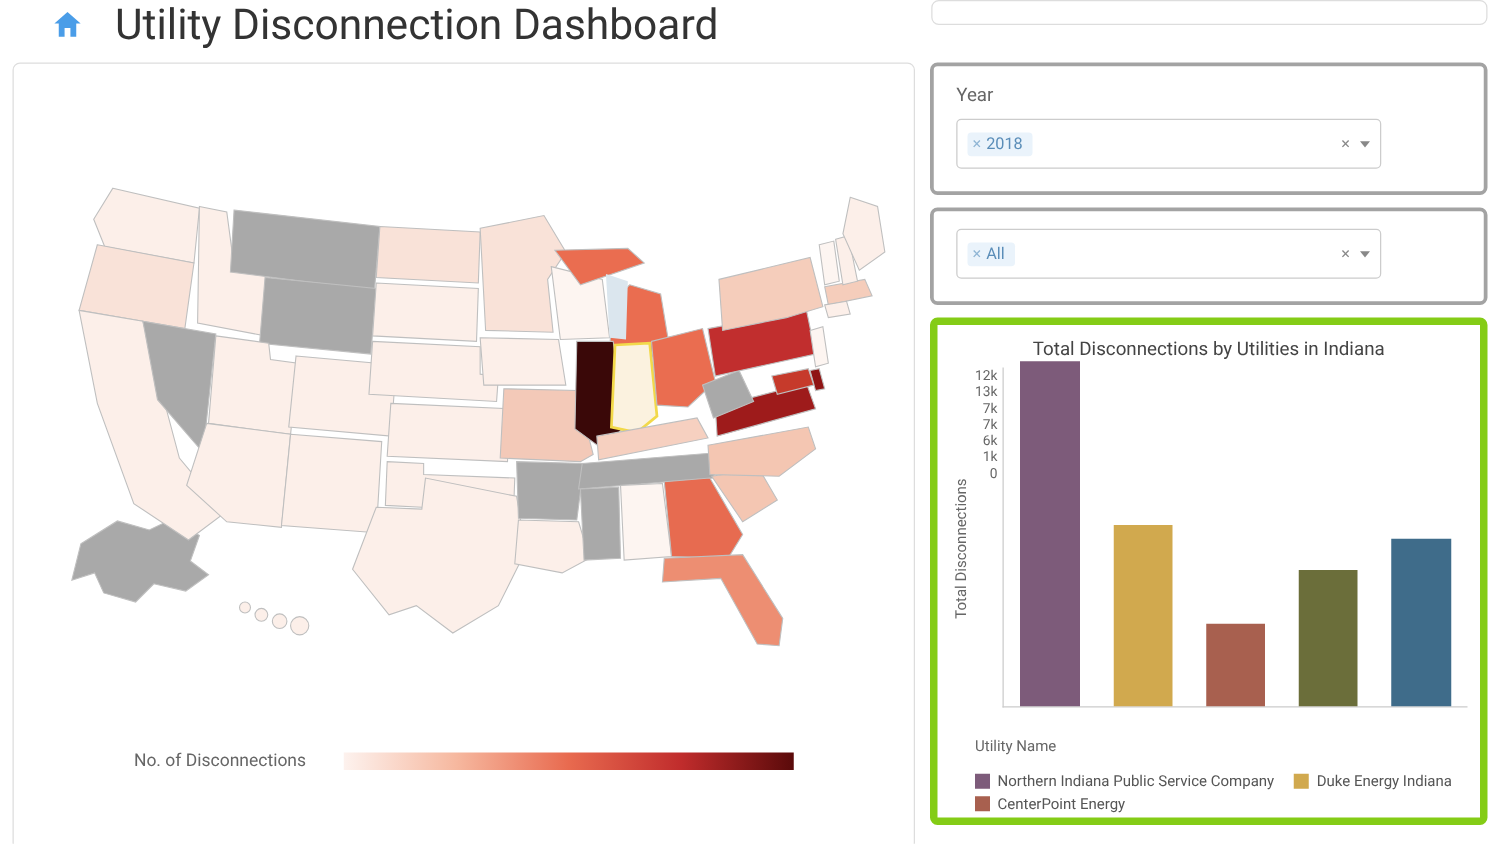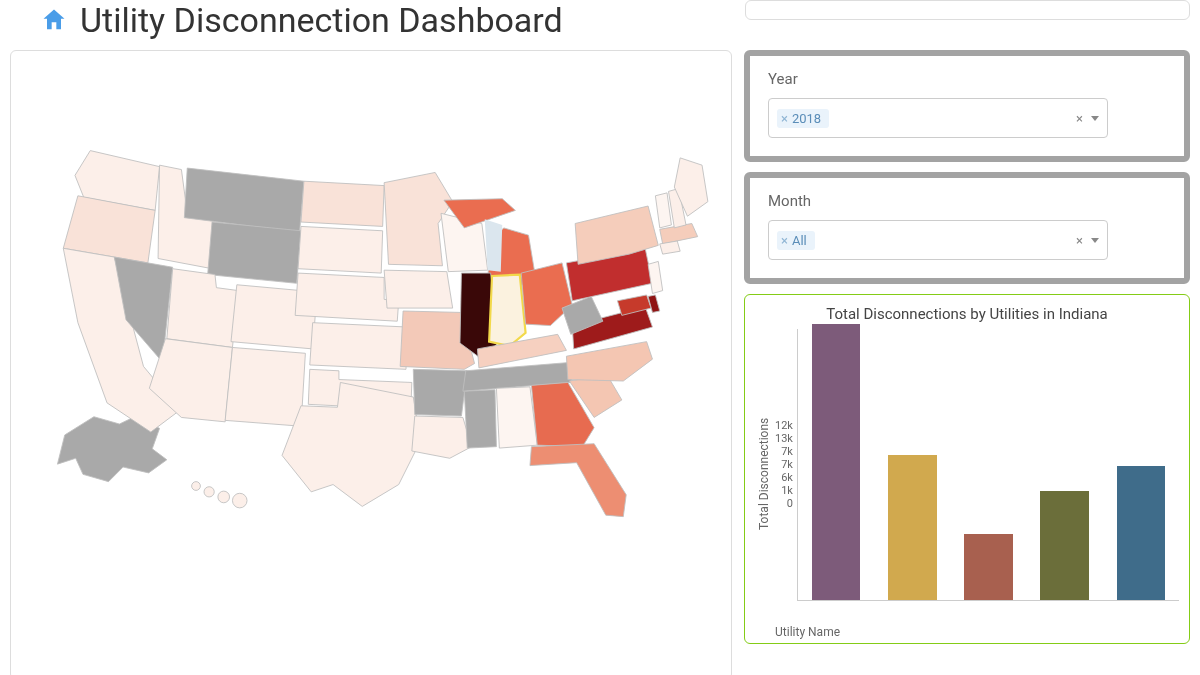--- a/index.html
+++ b/index.html
@@ -7,21 +7,21 @@
     font-family: -apple-system, BlinkMacSystemFont, "Segoe UI", Roboto, sans-serif;
     background: #fff;
     width: 1200px;
     height: 675px;
     overflow: hidden;
     color: #333;
   }
   .header {
     display: flex;
     align-items: center;
-    gap: 12px;
+    gap: 24px;
     padding: 0 10px 4px 40px;
   }
   .home-icon {
     width: 28px; height: 28px;
     color: #4a9de8;
     flex-shrink: 0;
   }
   .title {
     font-size: 34px;
     font-weight: 400;
@@ -70,21 +70,21 @@
     height: 14px;
     background: linear-gradient(to right, #fdf2ee, #f6b89f, #e86a4f, #c02c2c, #5a0a0a);
   }
   .right-col {
     width: 446px;
     display: flex;
     flex-direction: column;
     gap: 10px;
   }
   .filter-box {
-    border: 6px solid #a3a3a3;
+    border: 3px solid #a3a3a3;
     border-radius: 6px;
     padding: 14px 18px 18px 18px;
   }
   .filter-label {
     font-size: 15px;
     color: #666;
     margin-bottom: 10px;
   }
   .multiselect {
     border: 1px solid #ccc;
@@ -117,21 +117,21 @@
     color: #888;
     font-size: 13px;
   }
   .ms-controls .caret {
     width: 0; height: 0;
     border-left: 4px solid transparent;
     border-right: 4px solid transparent;
     border-top: 5px solid #888;
   }
   .chart-panel {
-    border: 1px solid #84cc16;
+    border: 6px solid #84cc16;
     border-radius: 6px;
     padding: 10px 10px 4px 10px;
   }
   .chart-title {
     text-align: center;
     font-size: 15px;
     color: #444;
     line-height: 1.3;
     margin-bottom: 4px;
   }
@@ -143,21 +143,21 @@
     writing-mode: vertical-rl;
     transform: rotate(180deg);
     font-size: 12px;
     color: #666;
     text-align: center;
     padding: 0 2px;
   }
   .y-ticks {
     display: flex;
     flex-direction: column;
-    justify-content: center;
+    justify-content: flex-start;
     align-items: flex-end;
     font-size: 11px;
     color: #666;
     padding: 0 4px 18px 2px;
     height: 100%;
   }
   .plot {
     flex: 1;
     position: relative;
     border-left: 1px solid #ccc;
@@ -306,40 +306,43 @@
 
           <path fill="#f5cdbb" d="M876 188 l44 -8 l8 18 l-48 10 z"></path>
           <path fill="#fcefe9" d="M876 208 l24 -4 l4 14 l-24 4 z"></path>
 
           <path fill="#fdf5f1" d="M870 142 l16 -4 l6 44 l-16 4 z"></path>
           <path fill="#fcefe9" d="M888 136 l14 -4 l10 50 l-16 4 z"></path>
 
           <path fill="#fcefe9" d="M904 90 l30 10 l8 50 l-28 20 l-18 -40 z"></path>
         </g>
       </svg>
+    </div>
+    <div class="legend">
+      <span>No. of Disconnections</span>
+      <div class="legend-bar"></div>
     </div>
   </div>
 
   <div class="right-col">
     <div class="filter-box">
       <div class="filter-label">Year</div>
       <div class="multiselect">
         <span class="chip">
           <span class="x">×</span>
           <span>2018</span>
         </span>
         <span class="ms-controls">
           <span>×</span>
           <span class="caret"></span>
         </span>
       </div>
     </div>
 
     <div class="filter-box">
-      <div class="filter-label">Month</div>
       <div class="multiselect">
         <span class="chip">
           <span class="x">×</span>
           <span>All</span>
         </span>
         <span class="ms-controls">
           <span>×</span>
           <span class="caret"></span>
         </span>
       </div>
@@ -363,16 +366,30 @@
         <div class="plot" id="plot">
             <div class="bar" style="left: 3.6%; width: 12.8%; height: 101.667%; background: rgb(125, 91, 122);"></div>
             <div class="bar" style="left: 23.6%; width: 12.8%; height: 53.3333%; background: rgb(209, 169, 78);"></div>
             <div class="bar" style="left: 43.6%; width: 12.8%; height: 24.1667%; background: rgb(168, 96, 79);"></div>
             <div class="bar" style="left: 63.6%; width: 12.8%; height: 40%; background: rgb(107, 110, 58);"></div>
             <div class="bar" style="left: 83.6%; width: 12.8%; height: 49.1667%; background: rgb(63, 108, 138);"></div>
           </div>
       </div>
       <div class="legend2">
         <span class="lname">Utility Name</span>
+        <div class="legend-items" id="legend-items">
+            <div class="li">
+              <span class="sw" style="background: rgb(125, 91, 122);"></span>
+              <span>Northern Indiana Public Service Company</span>
+            </div>
+            <div class="li">
+              <span class="sw" style="background: rgb(209, 169, 78);"></span>
+              <span>Duke Energy Indiana</span>
+            </div>
+            <div class="li">
+              <span class="sw" style="background: rgb(168, 96, 79);"></span>
+              <span>CenterPoint Energy</span>
+            </div>
+          </div>
       </div>
     </div>
   </div>
 </div>
 
 </body></html>

